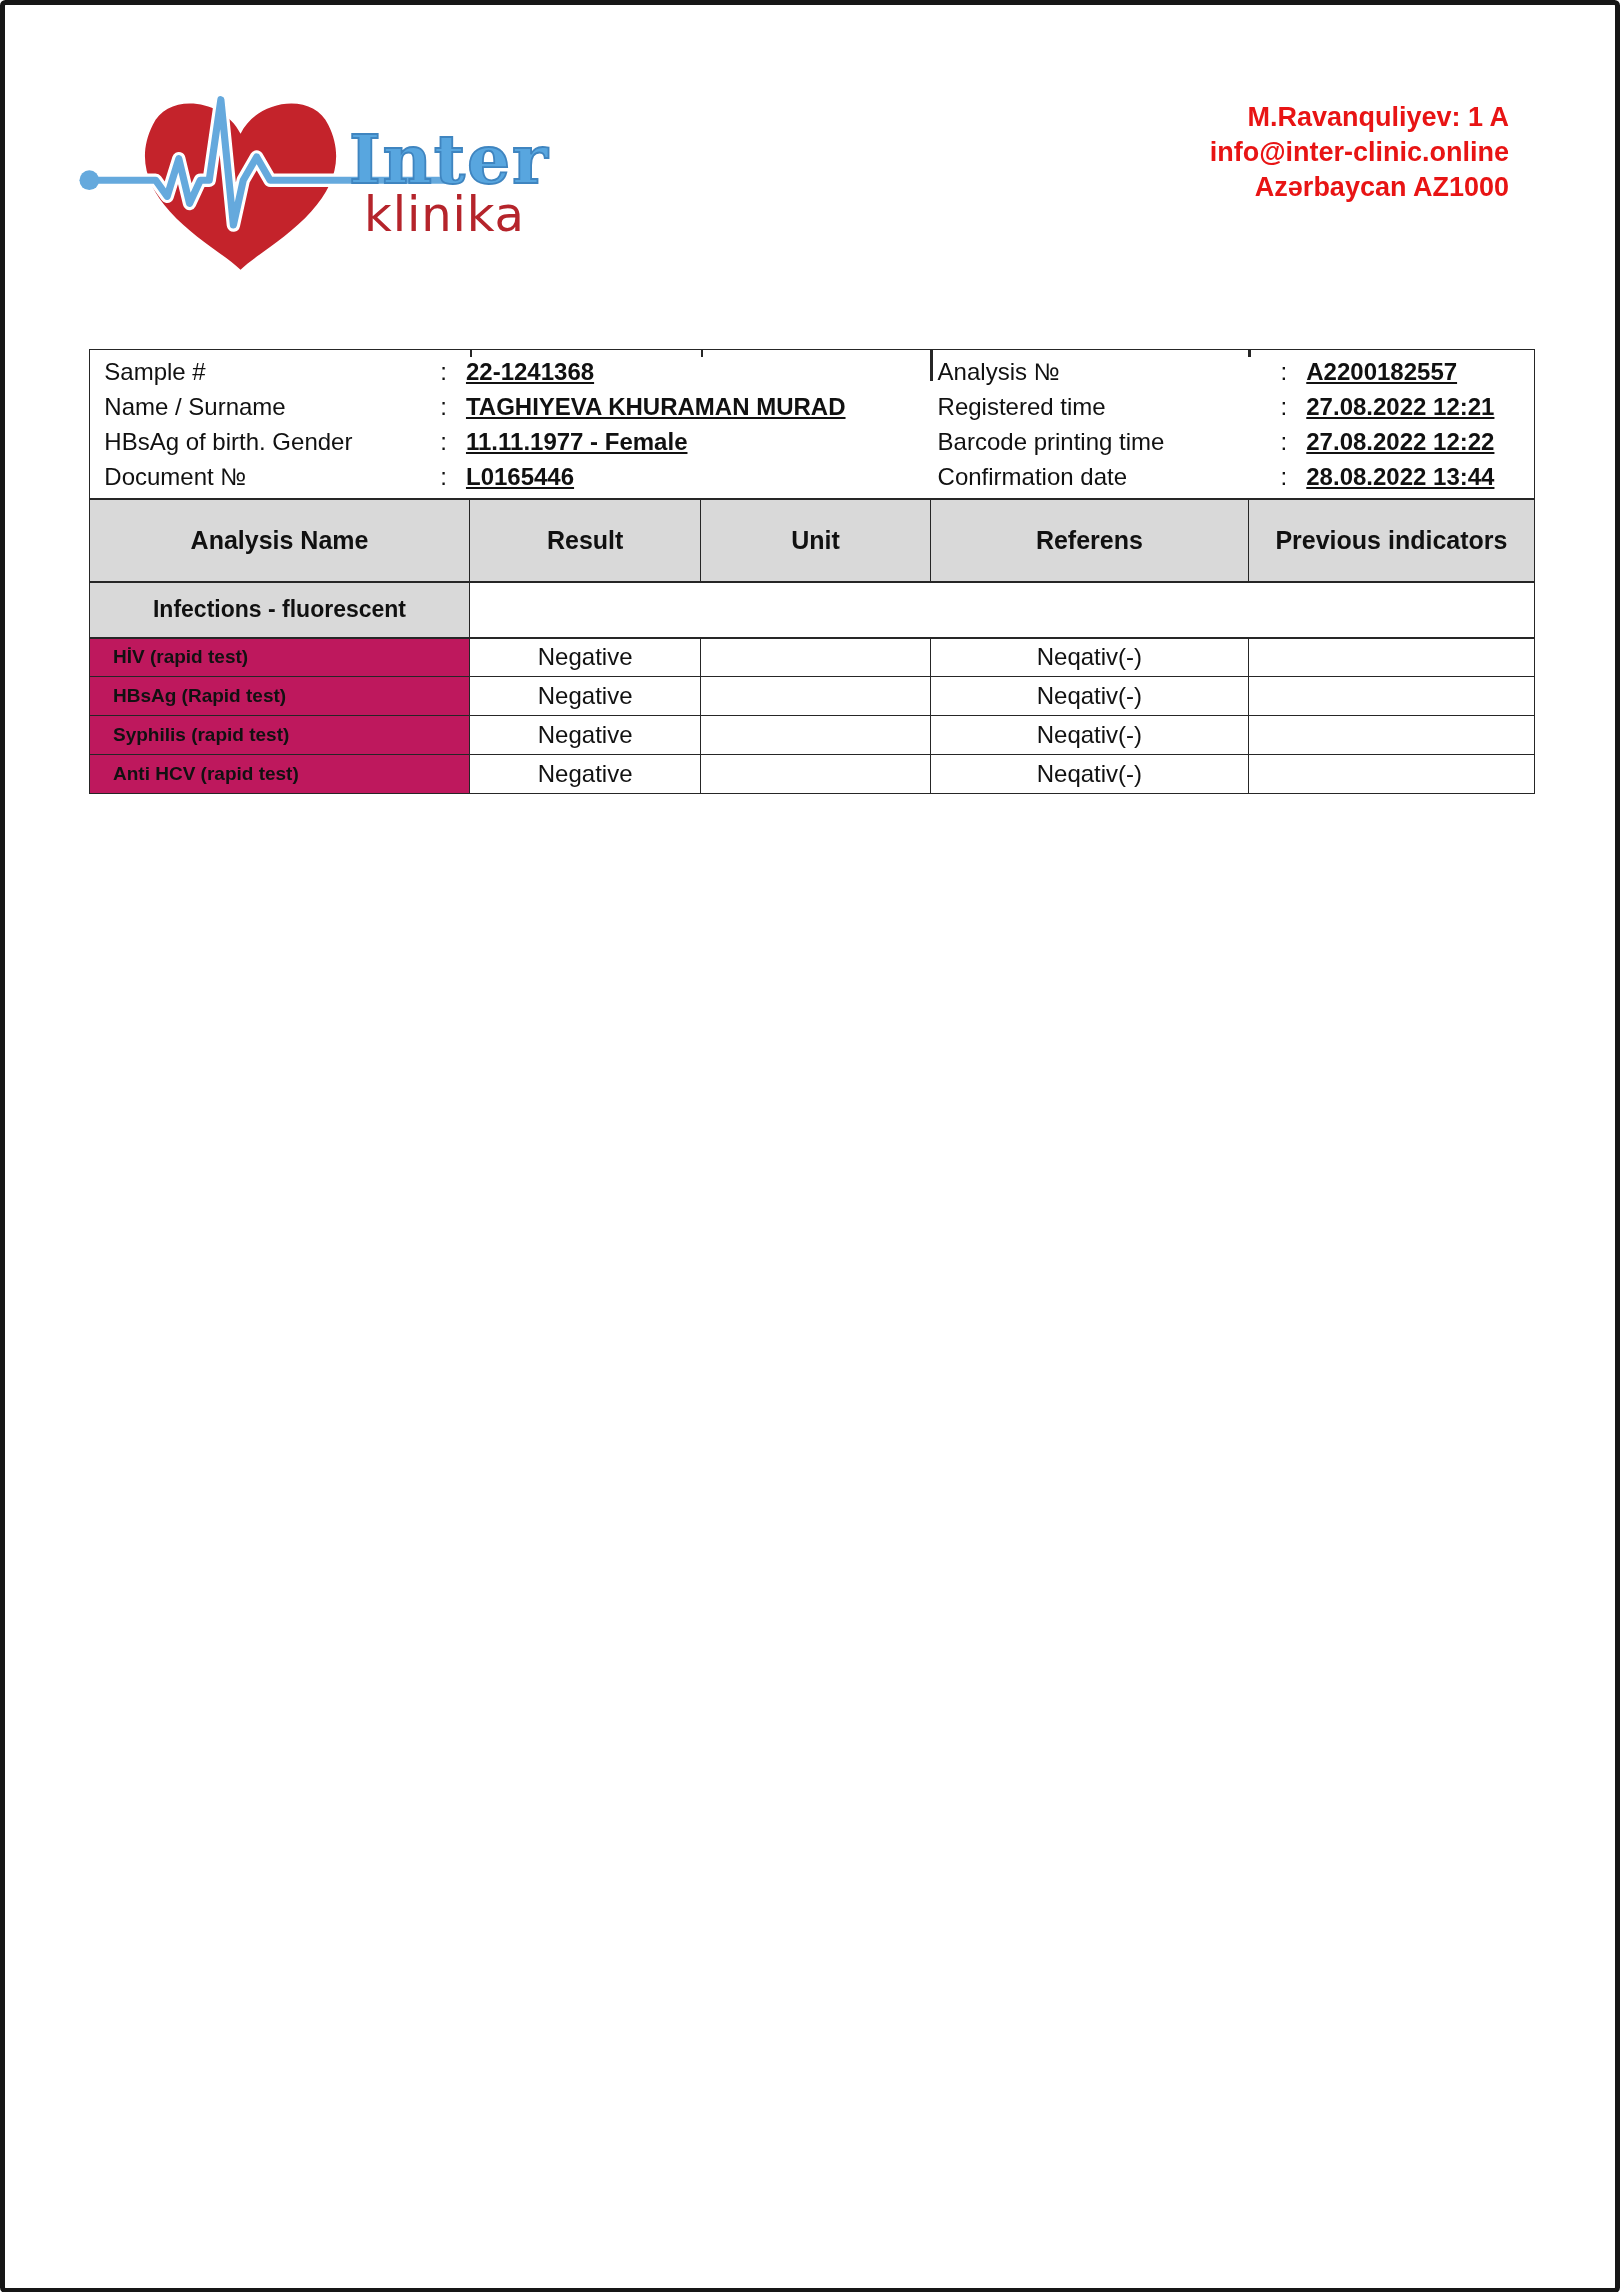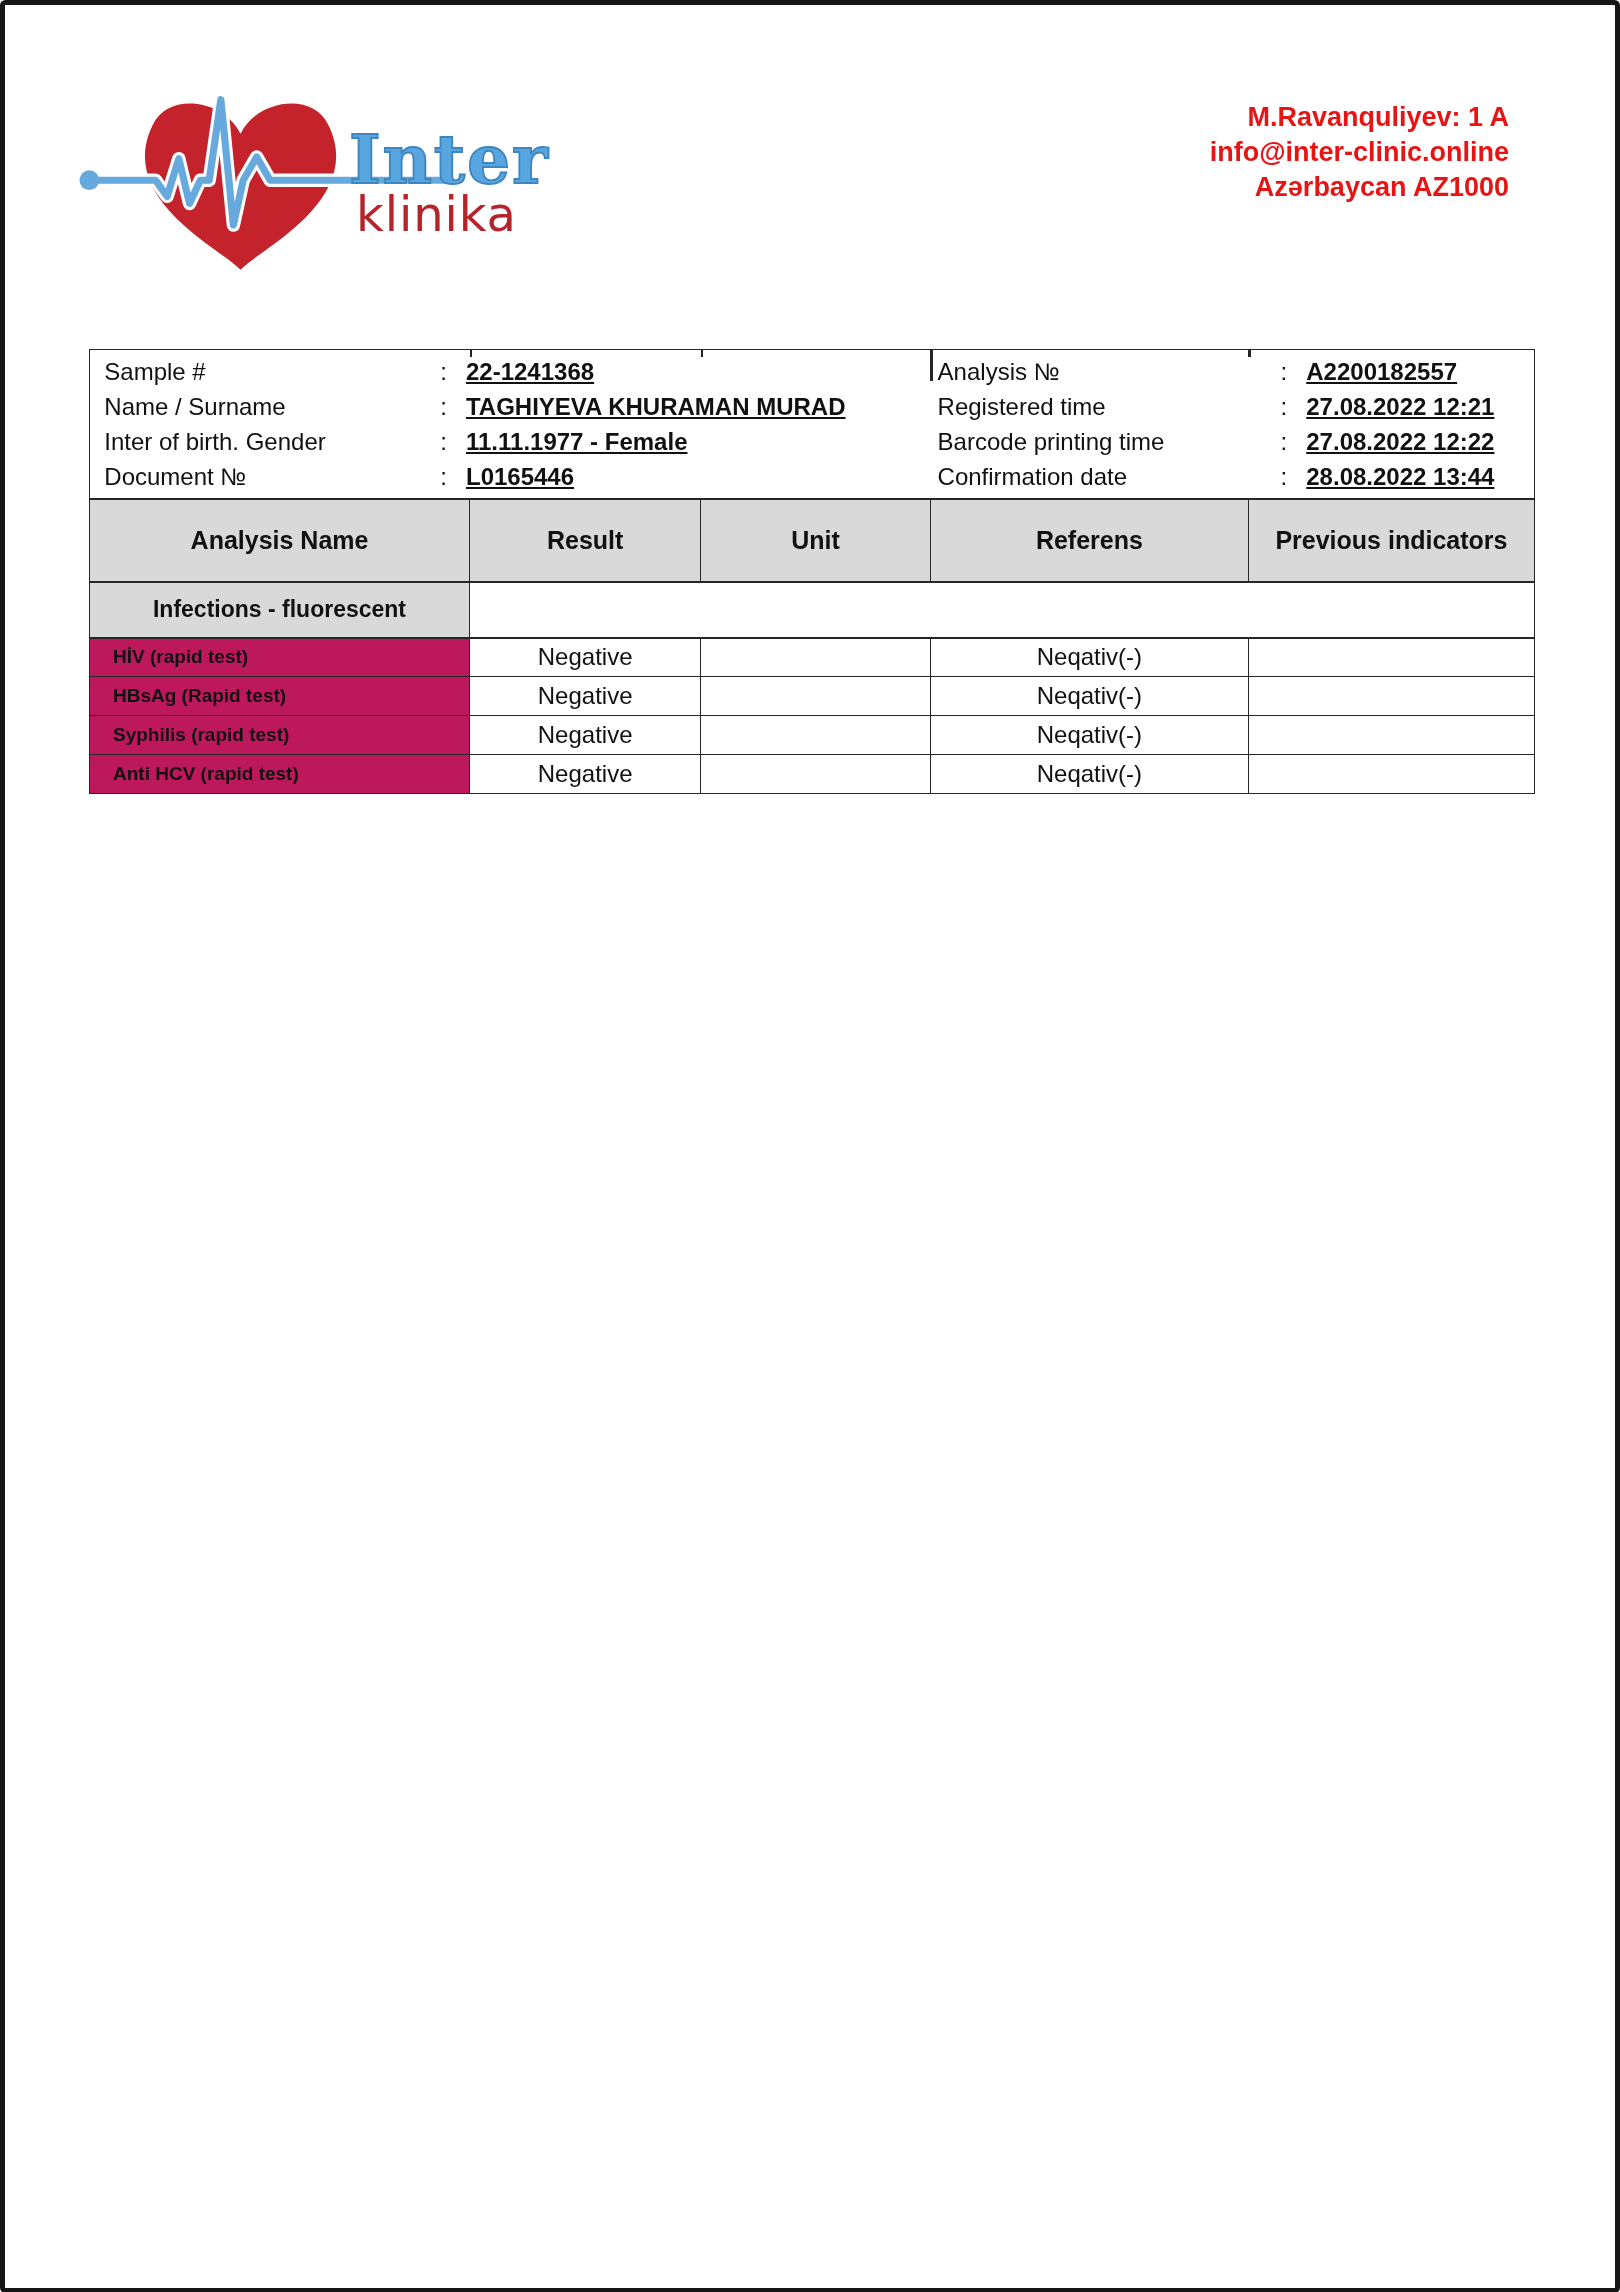--- a/index.html
+++ b/index.html
@@ -22,21 +22,21 @@
   .brand-top {
     position: absolute; left: 274px; top: 75px;
     font-family: "DejaVu Serif", serif;
     font-weight: bold;
     font-size: 68px;
     letter-spacing: 1.8px;
     color: #58a6df;
     -webkit-text-stroke: 1.8px #3f85c0;
   }
   .brand-bottom {
-    position: absolute; left: 281px; top: 142px;
+    position: absolute; left: 289px; top: 142px;
     font-family: "DejaVu Sans", sans-serif;
     font-weight: 400;
     font-size: 48px;
     letter-spacing: 0.9px;
     color: #b5242b;
   }
 
   
   .contact {
     position: absolute; right: 106px; top: 95px;
@@ -150,21 +150,21 @@
         <span class="info-label">Sample #</span>
         <span class="info-colon">:</span>
         <span class="info-value">22-1241368</span>
       </div>
       <div class="info-row">
         <span class="info-label">Name / Surname</span>
         <span class="info-colon">:</span>
         <span class="info-value">TAGHIYEVA KHURAMAN MURAD</span>
       </div>
       <div class="info-row">
-        <span class="info-label">Inter of birth. Gender</span>
+        <span class="info-label">HBsAg of birth. Gender</span>
         <span class="info-colon">:</span>
         <span class="info-value">11.11.1977 - Female</span>
       </div>
       <div class="info-row">
         <span class="info-label">Document №</span>
         <span class="info-colon">:</span>
         <span class="info-value">L0165446</span>
       </div>
     </div>
     <div class="info-half info-right">

